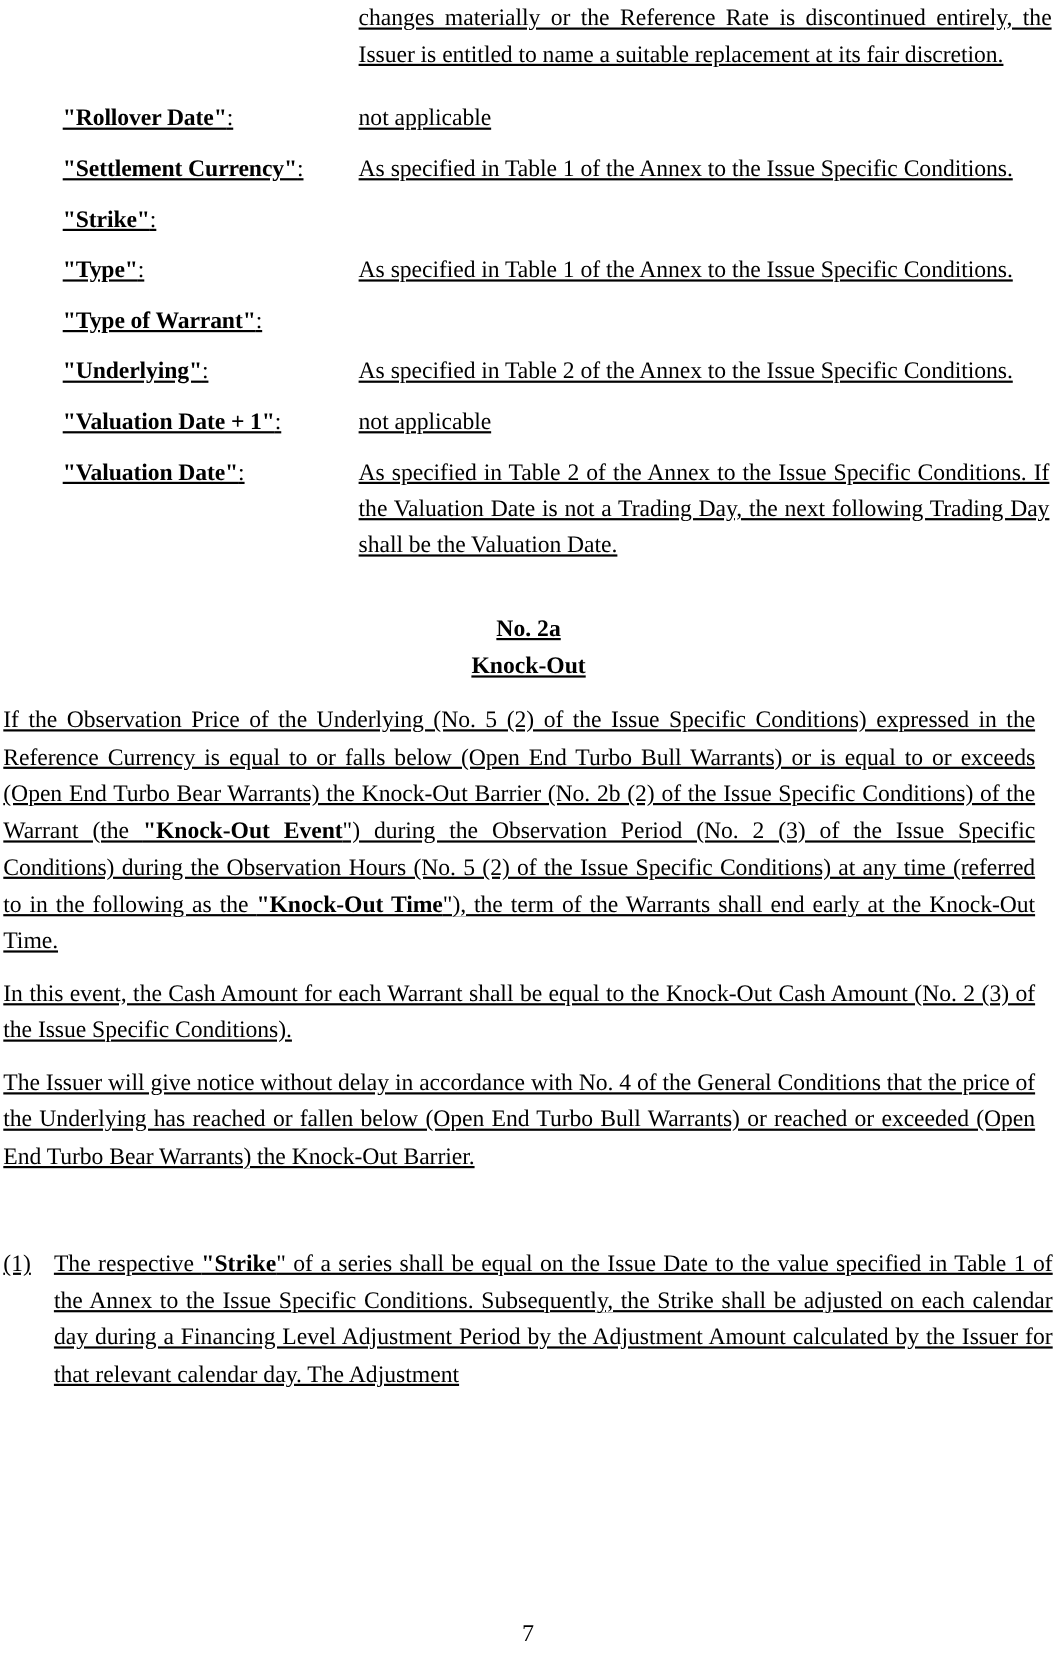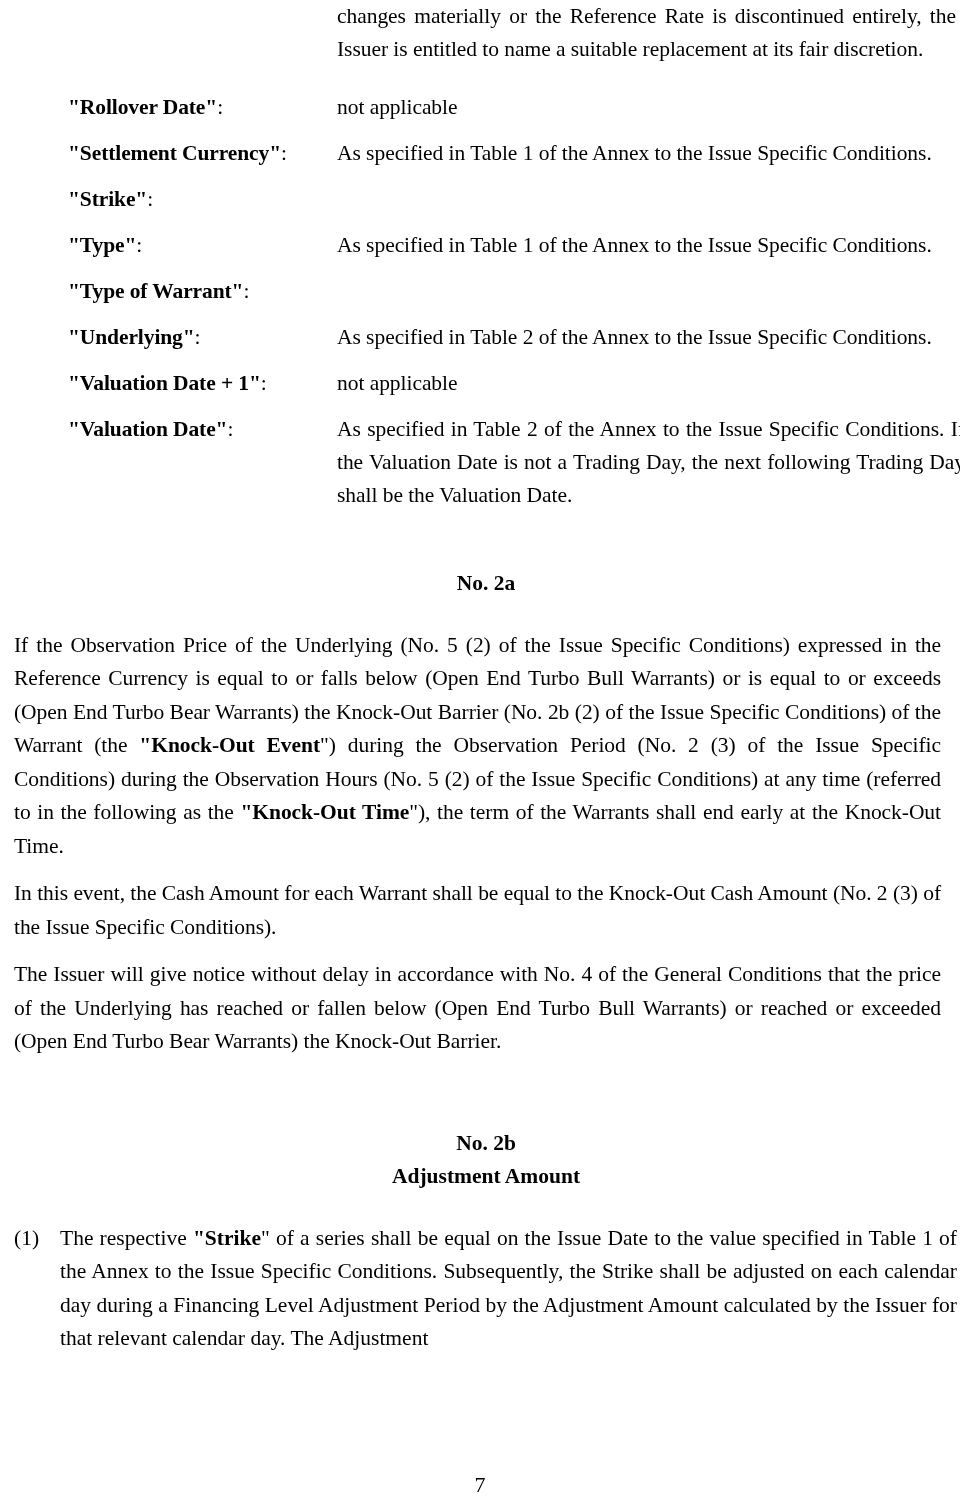--- a/index.html
+++ b/index.html
@@ -13,21 +13,22 @@
     position: relative;
     font-family: "Liberation Serif", "DejaVu Serif", serif;
     color: #000000;
     overflow: hidden;
   }
   .page {
     position: relative;
     width: 960px;
     height: 1509px;
     box-sizing: border-box;
-    padding: 0 2px 0 14px;
+    padding: 0 2px 0 3px;
+    text-decoration: underline;
   }
 
   
   .deflist {
     width: 953px;
     margin: 0;
     padding: 0;
   }
   .defrow {
     display: flex;
@@ -65,21 +66,21 @@
     text-justify: inter-word;
     margin: 0 16px 14px 0;
     padding-right: 1px;
     letter-spacing: -0.05px;
   }
   .para:last-child { margin-bottom: 0; }
 
   
   .heading-block {
     text-align: center;
-    margin: 16px;
+    margin: 4px;
   }
   .heading-line {
     font-weight: bold;
     font-size: 21.5px;
     line-height: 33.5px;
     text-align: center;
   }
 
   
   .numpara {
@@ -169,36 +170,33 @@
       <div class="deflabel"><span>"Valuation Date"</span><span class="colon">:</span></div>
       <div class="defvalue">As specified in Table 2 of the Annex to the Issue Specific Conditions. If the Valuation Date is not a Trading Day, the next following Trading Day shall be the Valuation Date.</div>
     </div>
 
   </div>
 
   <div class="spacer-md"></div>
 
   <div class="heading-block">
     <div class="heading-line">No. 2a</div>
+    <div class="heading-line">Knock-Out</div>
   </div>
 
   <div class="spacer-sm"></div>
 
   <p class="para"><span>If the Observation Price of the Underlying (No. 5 (2) of the Issue Specific Conditions) expressed in the Reference Currency is equal to or falls below (Open End Turbo Bull Warrants) or is equal to or exceeds (Open End Turbo Bear Warrants) the Knock-Out Barrier (No. 2b (2) of the Issue Specific Conditions) of the Warrant (the </span><b>"Knock-Out Event</b><span>") during the Observation Period (No. 2 (3) of the Issue Specific Conditions) during the Observation Hours (No. 5 (2) of the Issue Specific Conditions) at any time (referred to in the following as the </span><b>"Knock-Out Time</b><span>"), the term of the Warrants shall end early at the Knock-Out Time.</span></p>
 
   <p class="para">In this event, the Cash Amount for each Warrant shall be equal to the Knock-Out Cash Amount (No. 2 (3) of the Issue Specific Conditions).</p>
 
   <p class="para">The Issuer will give notice without delay in accordance with No. 4 of the General Conditions that the price of the Underlying has reached or fallen below (Open End Turbo Bull Warrants) or reached or exceeded (Open End Turbo Bear Warrants) the Knock-Out Barrier.</p>
 
   <div class="spacer-lg"></div>
 
-  <div class="heading-block">
-    <div class="heading-line">No. 2b</div>
-    <div class="heading-line">Adjustment Amount</div>
-  </div>
 
   <div class="spacer-sm"></div>
 
   <div class="numpara">
     <div class="num">(1)</div>
     <div class="numbody"><span>The respective </span><b>"Strike</b><span>" of a series shall be equal on the Issue Date to the value specified in Table 1 of the Annex to the Issue Specific Conditions. Subsequently, the Strike shall be adjusted on each calendar day during a Financing Level Adjustment Period by the Adjustment Amount calculated by the Issuer for that relevant calendar day. The Adjustment</span></div>
   </div>
 
   <div class="page-number">7</div>
 

